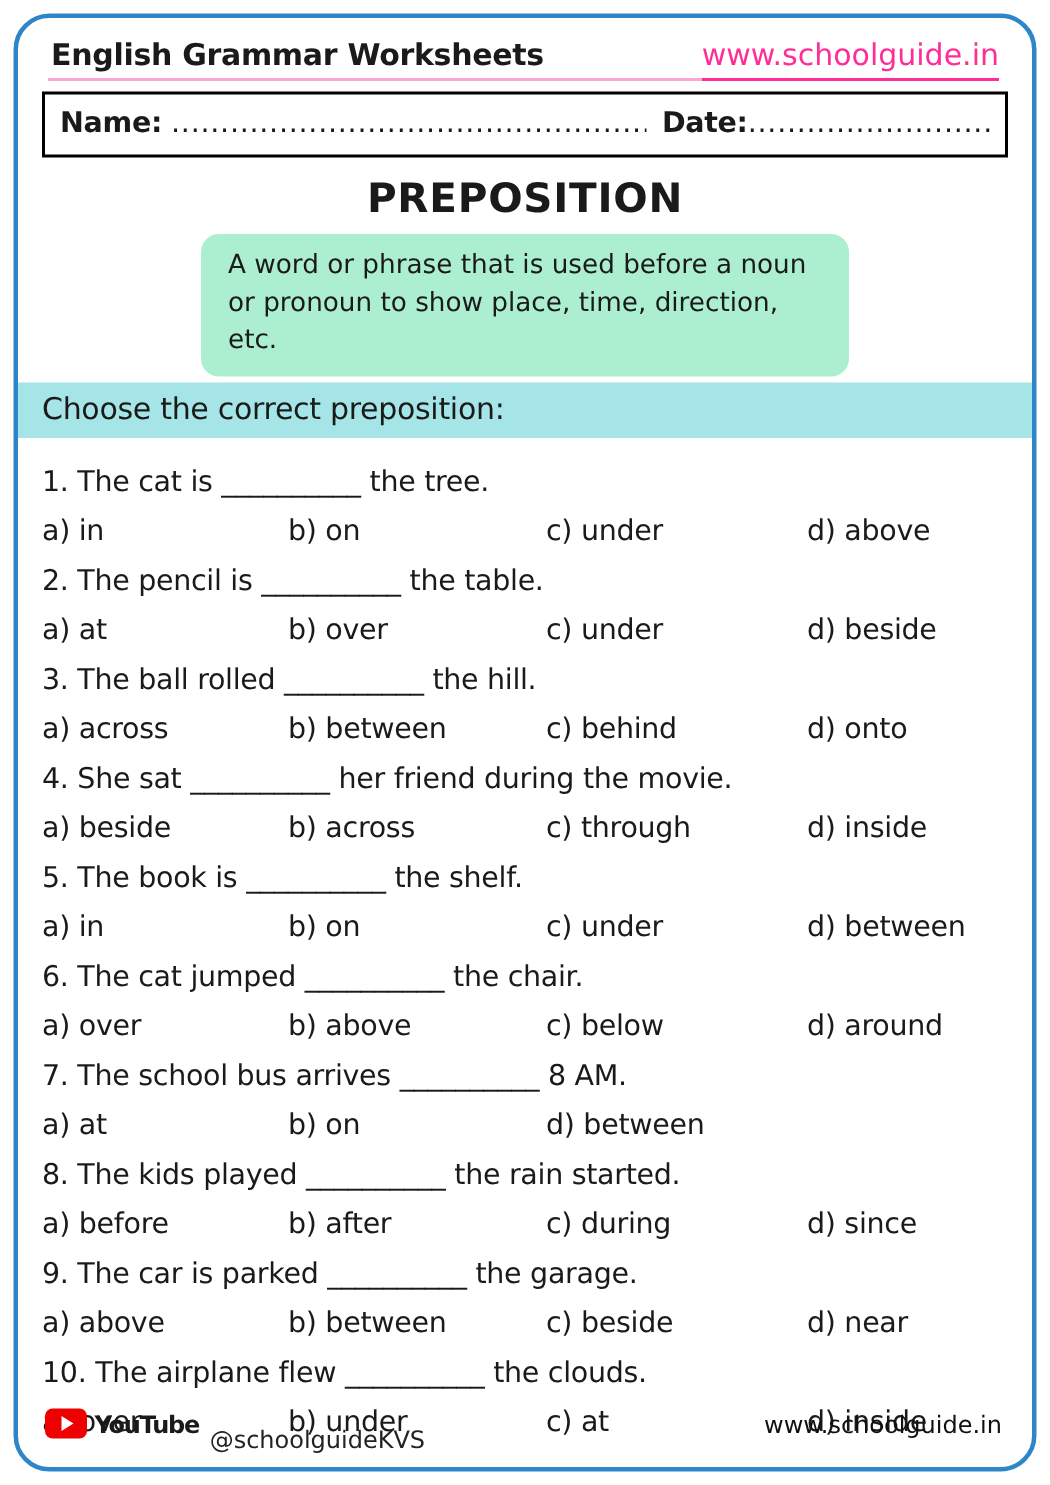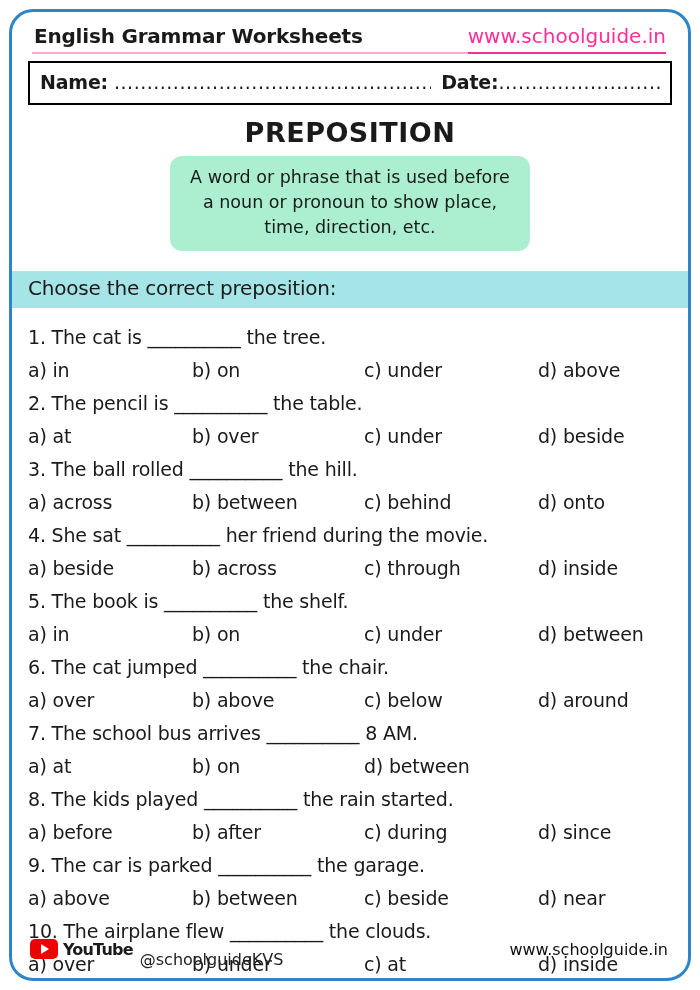--- a/index.html
+++ b/index.html
@@ -62,32 +62,31 @@
   
   .page-title{
     text-align:center;
     font-size:27px;
     font-weight:600;
     letter-spacing:0.5px;
     margin:12px 0 8px 0;
   }
   
   .definition{
-    width:360px;
+    width:432px;
     margin:0 auto;
     background:var(--definition-green);
     border-radius:12px;
     padding:9px 18px 11px 18px;
-    text-align:center;
     font-size:17.5px;
     line-height:1.42;
   }
   
   .instruction{
-    margin-top:20px;
+    margin-top:4px;
     background:var(--instruction-teal);
     padding:5px 16px 8px 16px;
     font-size:20px;
     letter-spacing:-0.2px;
   }
   
   .questions{padding:13px 16px 0 16px;}
   .q-text{font-size:19px;line-height:33px;white-space:nowrap;letter-spacing:-0.2px;}
   .q-options{
     display:grid;

